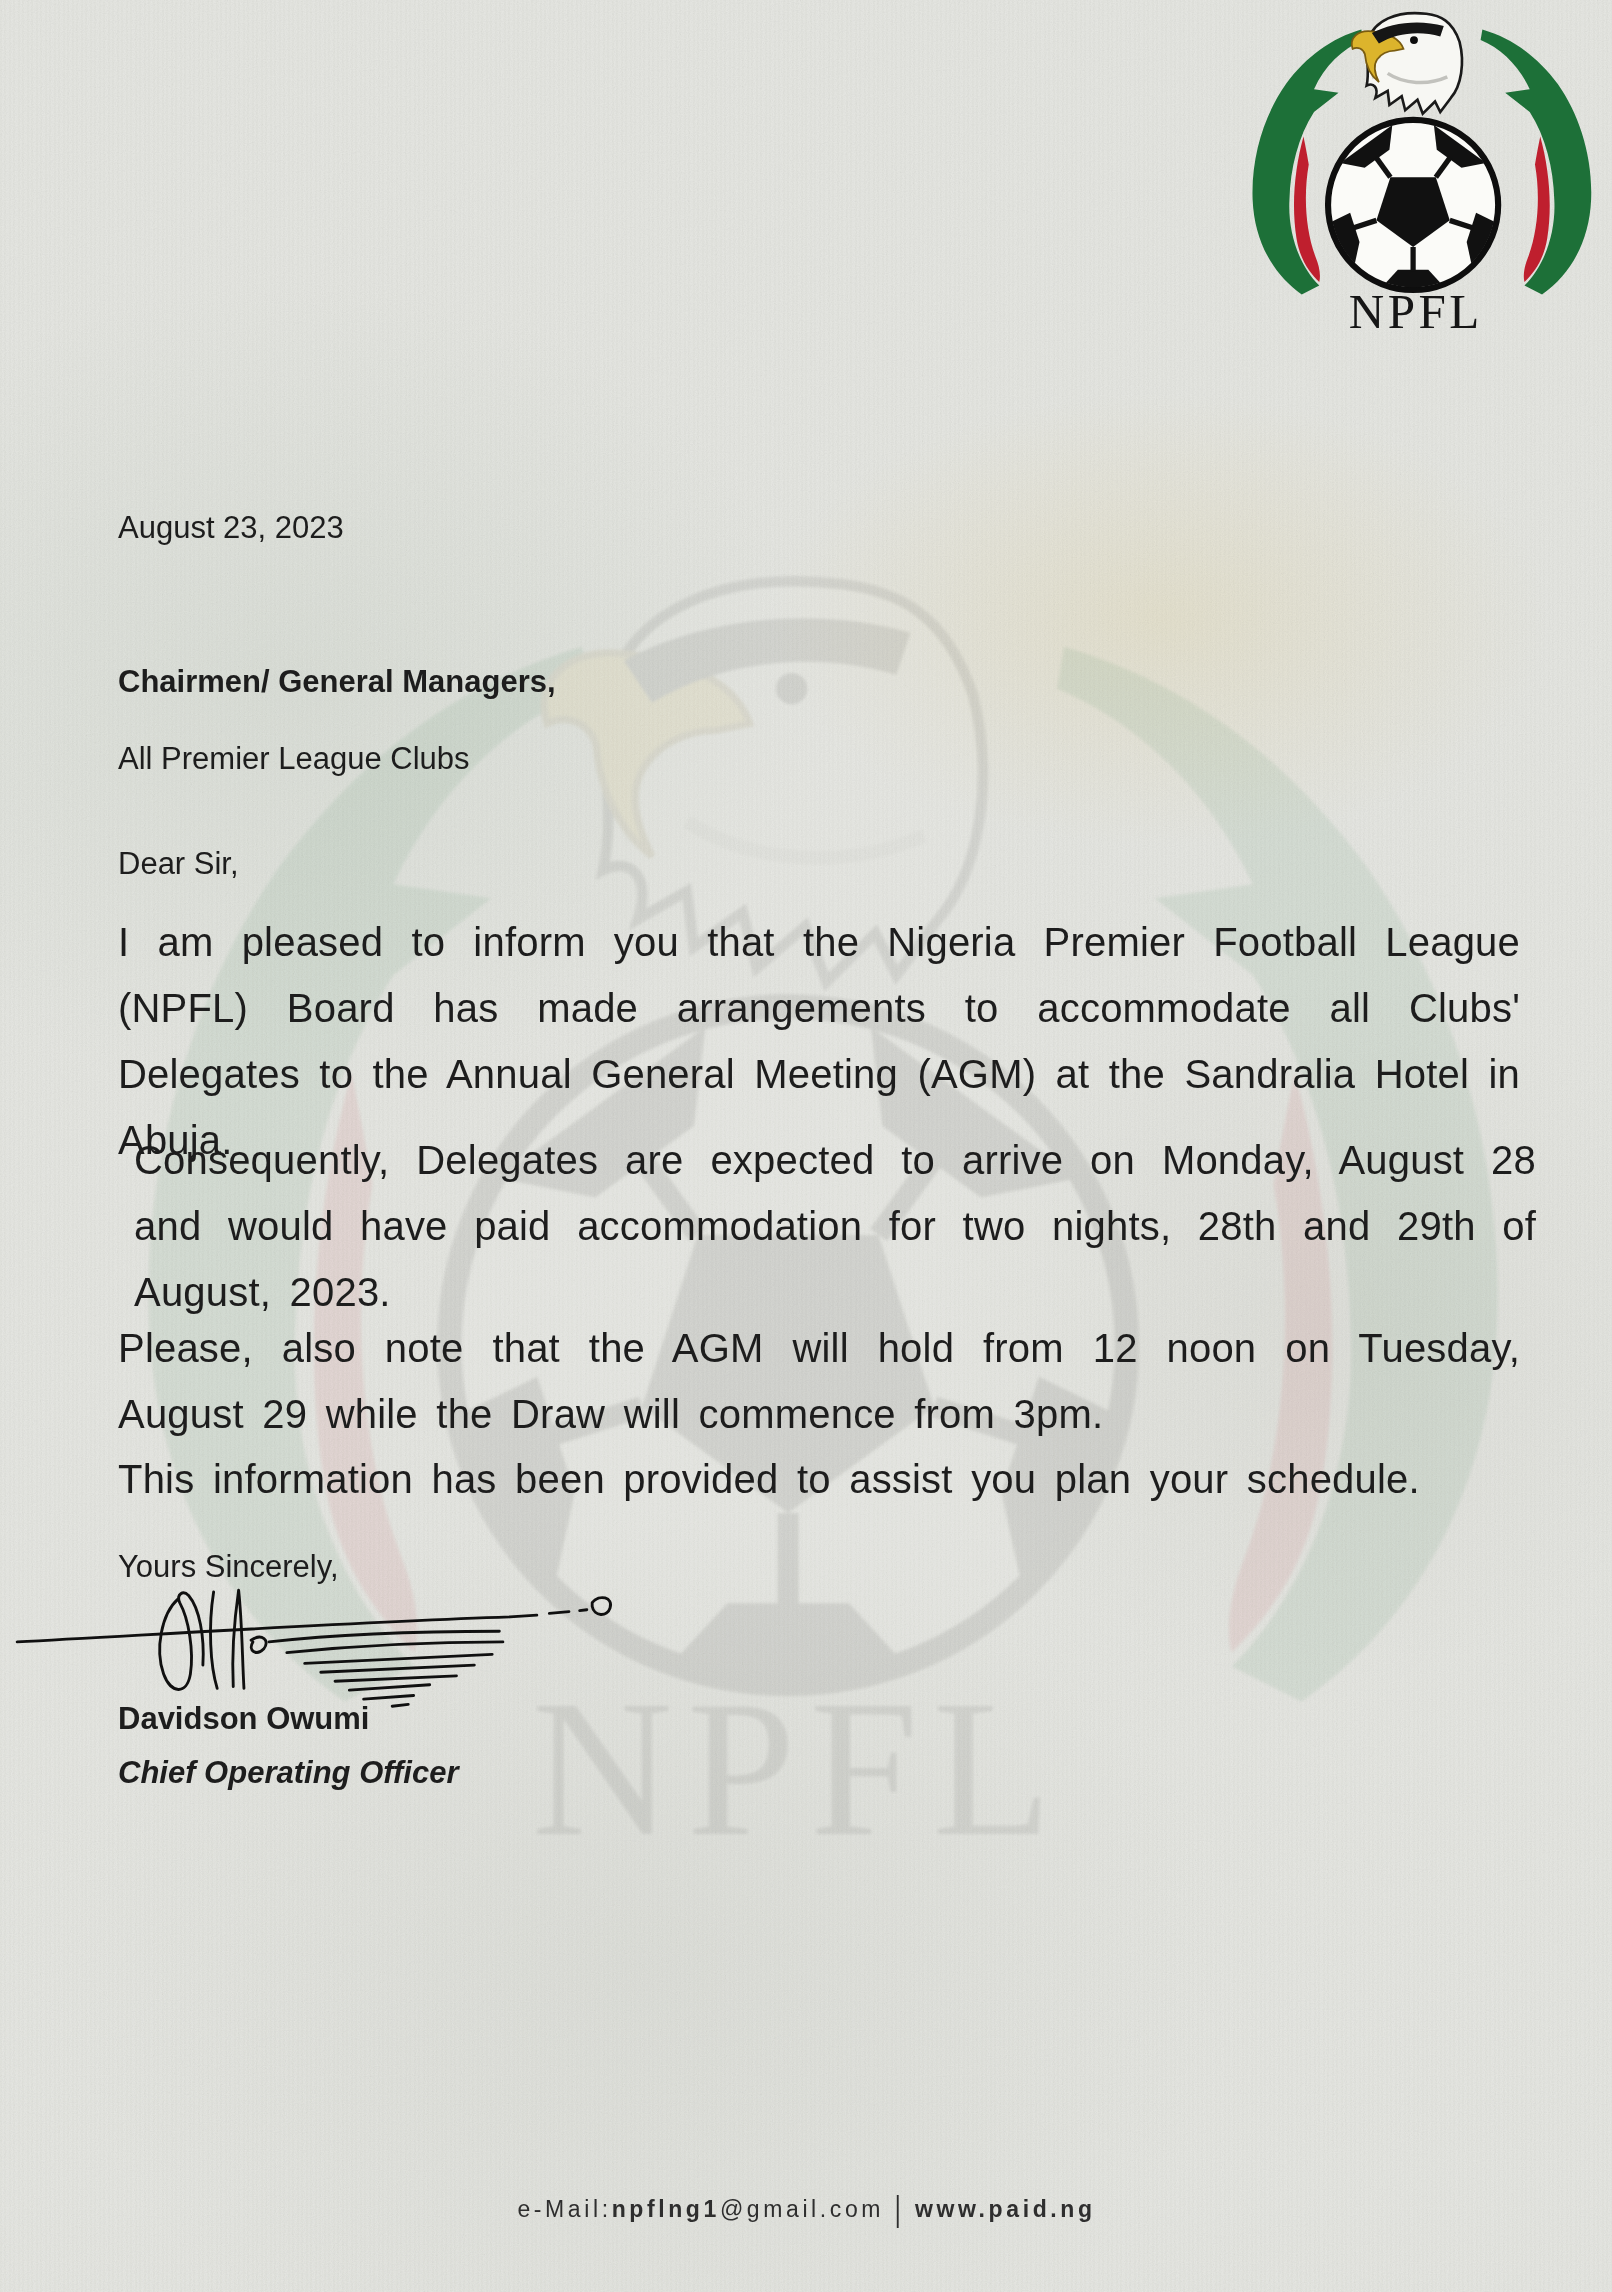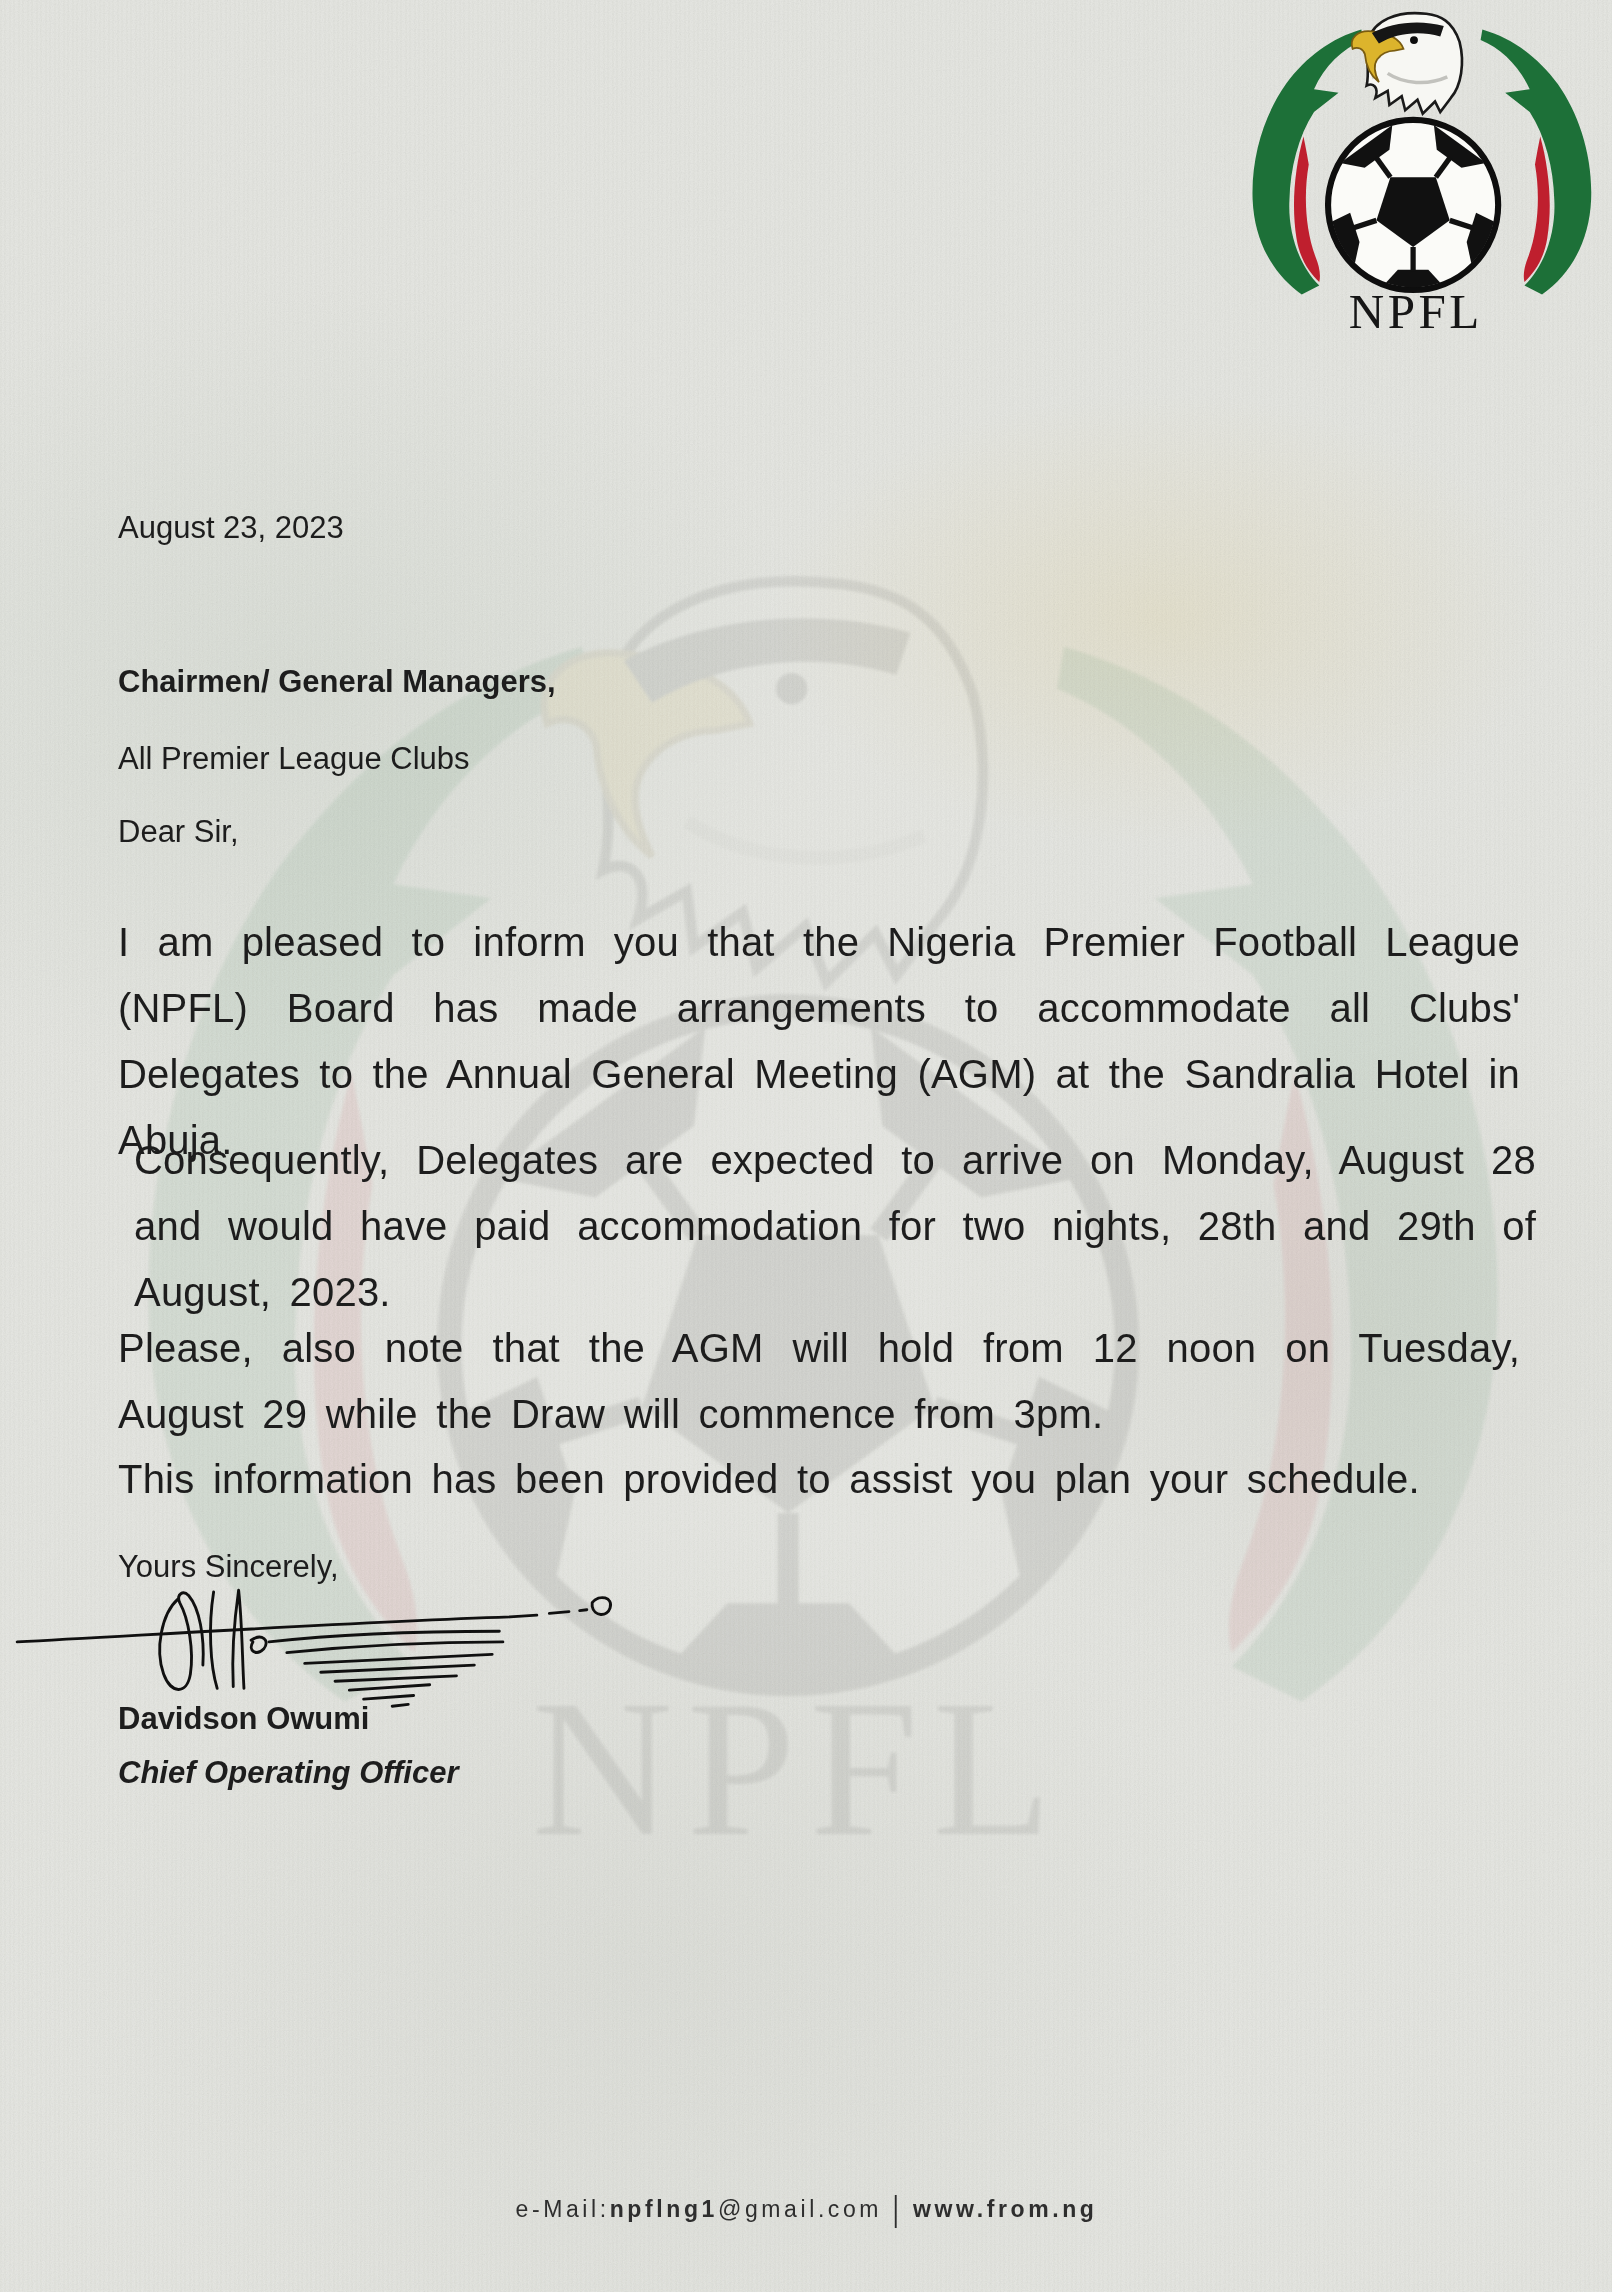--- a/index.html
+++ b/index.html
@@ -102,21 +102,21 @@
       </svg>
   </div>
 
   <svg class="abs crest-header" viewBox="0 0 420 390">
     <use href="#crest"></use>
   </svg>
 
   <div class="abs content-left line" style="top:507px">August 23, 2023</div>
   <div class="abs content-left line b" style="top:661px">Chairmen/ General Managers,</div>
   <div class="abs content-left line" style="top:738px">All Premier League Clubs</div>
-  <div class="abs content-left line" style="top:811px">Dear Sir,</div>
+  <div class="abs content-left line" style="top:843px">Dear Sir,</div>
 
   <p class="abs content-left para" style="top:909px;margin:0">I am pleased to inform you that the Nigeria Premier Football League (NPFL) Board has made arrangements to accommodate all Clubs' Delegates to the Annual General Meeting (AGM) at the Sandralia Hotel in Abuja.</p>
   <p class="abs content-left para" style="top:1111px;margin:16px">Consequently, Delegates are expected to arrive on Monday, August 28 and would have paid accommodation for two nights, 28th and 29th of August, 2023.</p>
   <p class="abs content-left para" style="top:1315px;margin:0">Please, also note that the AGM will hold from 12 noon on Tuesday, August 29 while the Draw will commence from 3pm.</p>
   <p class="abs content-left para" style="top:1446px;margin:0">This information has been provided to assist you plan your schedule.</p>
 
   <div class="abs content-left line" style="top:1546px">Yours Sincerely,</div>
 
   <svg class="abs signature" width="636" height="125" viewBox="0 0 710 140">
     <g class="sig-stroke">
@@ -136,17 +136,17 @@
       <path d="M380,120 L470,114"></path>
       <path d="M396,130 L452,126"></path>
       <path d="M428,138 l18,-2"></path>
     </g>
   </svg>
 
   <div class="abs content-left line b" style="top:1698px">Davidson Owumi</div>
   <div class="abs content-left line bi" style="top:1752px">Chief Operating Officer</div>
 
   <div class="abs footer">
-    <div class="l2"><span>e-Mail:</span><span class="strong">npflng1</span><span>@gmail.com</span><span class="sep">|</span><span class="strong">www.from.ng</span></div>
+    <div class="l2"><span>e-Mail:</span><span class="strong">npflng1</span><span>@gmail.com</span><span class="sep">|</span><span class="strong">www.paid.ng</span></div>
   </div>
 
 </div>
 
 
 </body></html>

